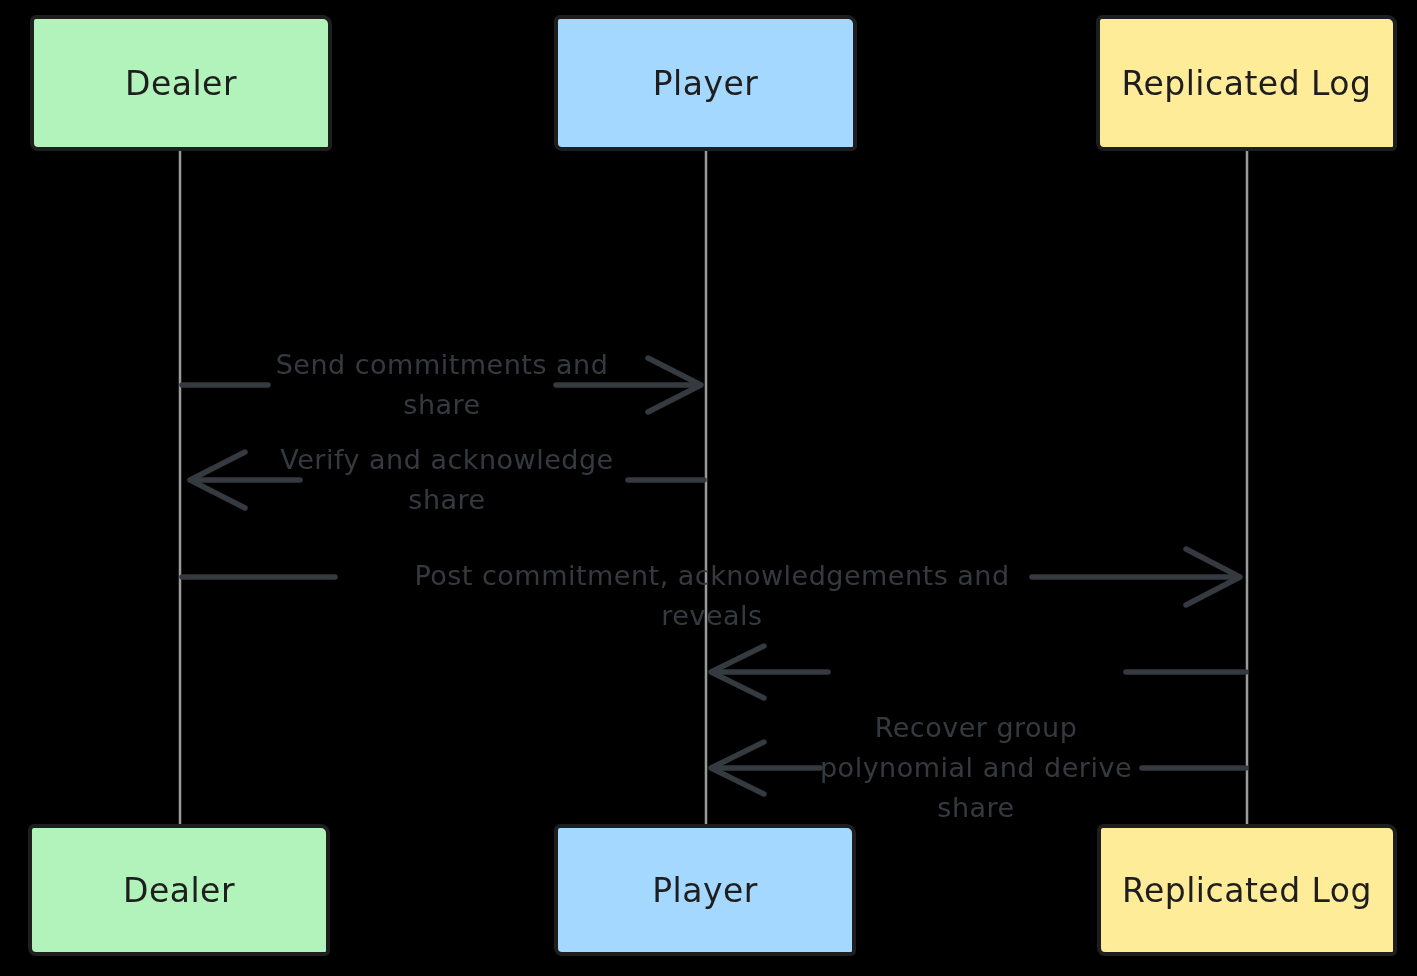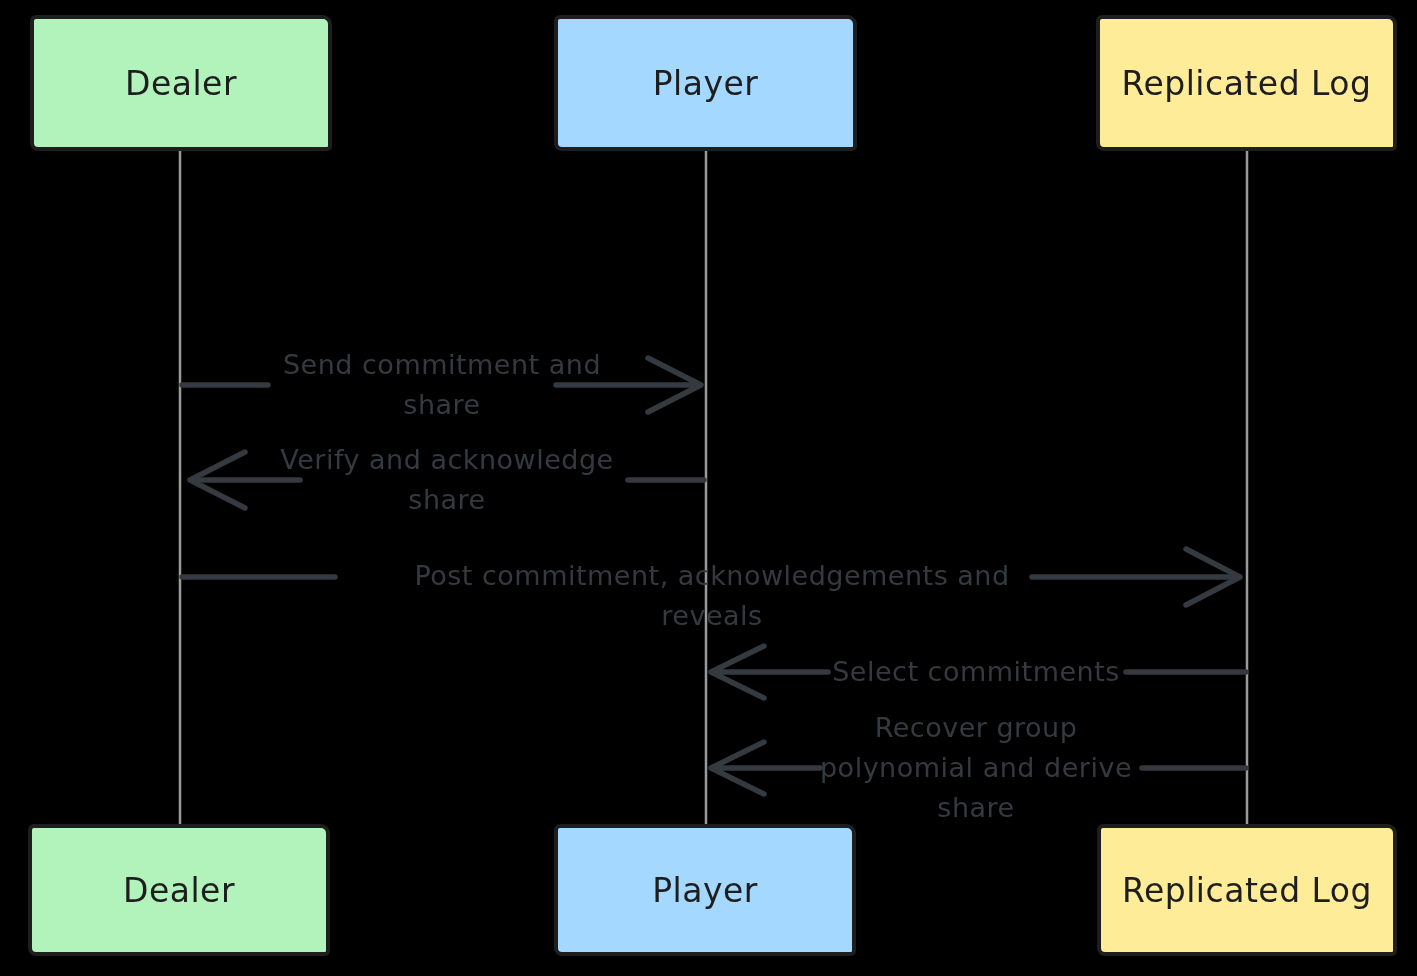--- a/index.html
+++ b/index.html
@@ -115,24 +115,23 @@
   <div class="actor-box ab-dealer-bot" style="background-color: rgb(178, 242, 187);">
     <span class="actor-label">Dealer</span>
   </div>
   <div class="actor-box ab-player-bot" style="background-color: rgb(165, 216, 255);">
     <span class="actor-label">Player</span>
   </div>
   <div class="actor-box ab-replog-bot" style="background-color: rgb(255, 236, 153);">
     <span class="actor-label">Replicated Log</span>
   </div>
 
-  <div class="msg msg-2" style="color: rgb(52, 58, 64);">Send commitment and
+  <div class="msg msg-2" style="color: rgb(52, 58, 64);">Send commitments and
 share</div>
   <div class="msg msg-3" style="color: rgb(52, 58, 64);">Verify and acknowledge
 share</div>
   <div class="msg msg-4" style="color: rgb(52, 58, 64);">Post commitment, acknowledgements and
 reveals</div>
-  <div class="msg msg-5" style="color: rgb(52, 58, 64);">Select commitments</div>
   <div class="msg msg-6" style="color: rgb(52, 58, 64);">Recover group
 polynomial and derive
 share</div>
 
 </div>
 
 </body></html>

